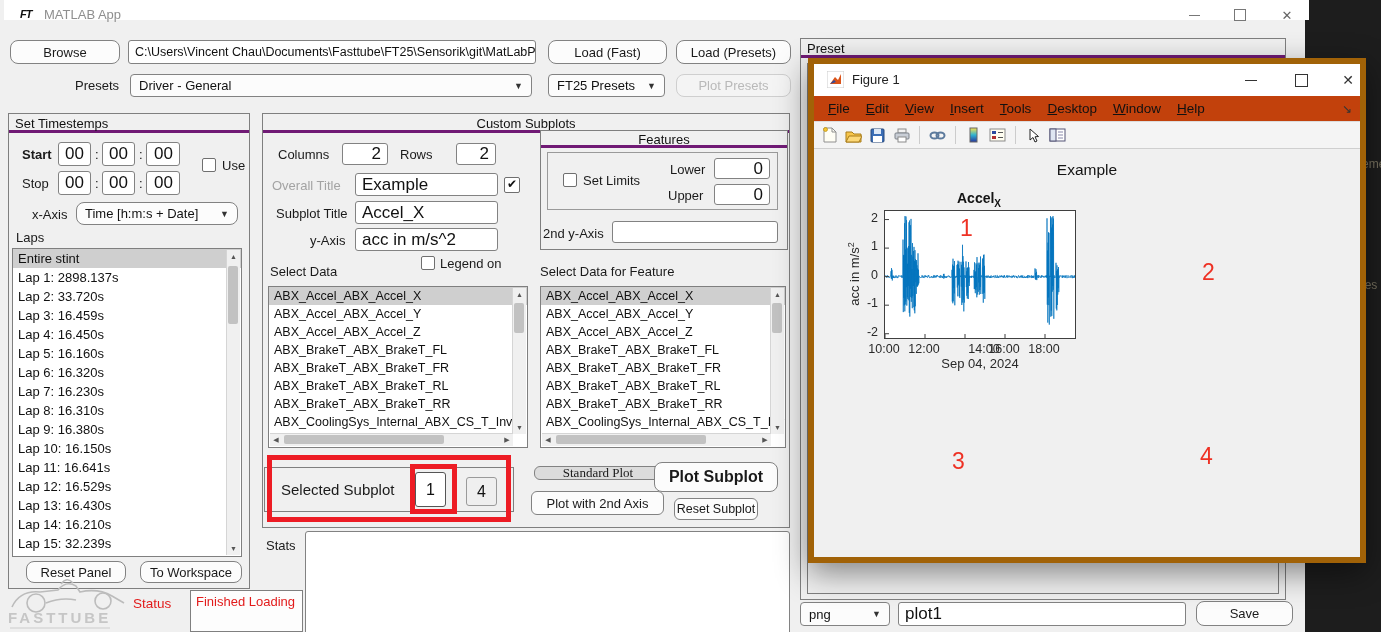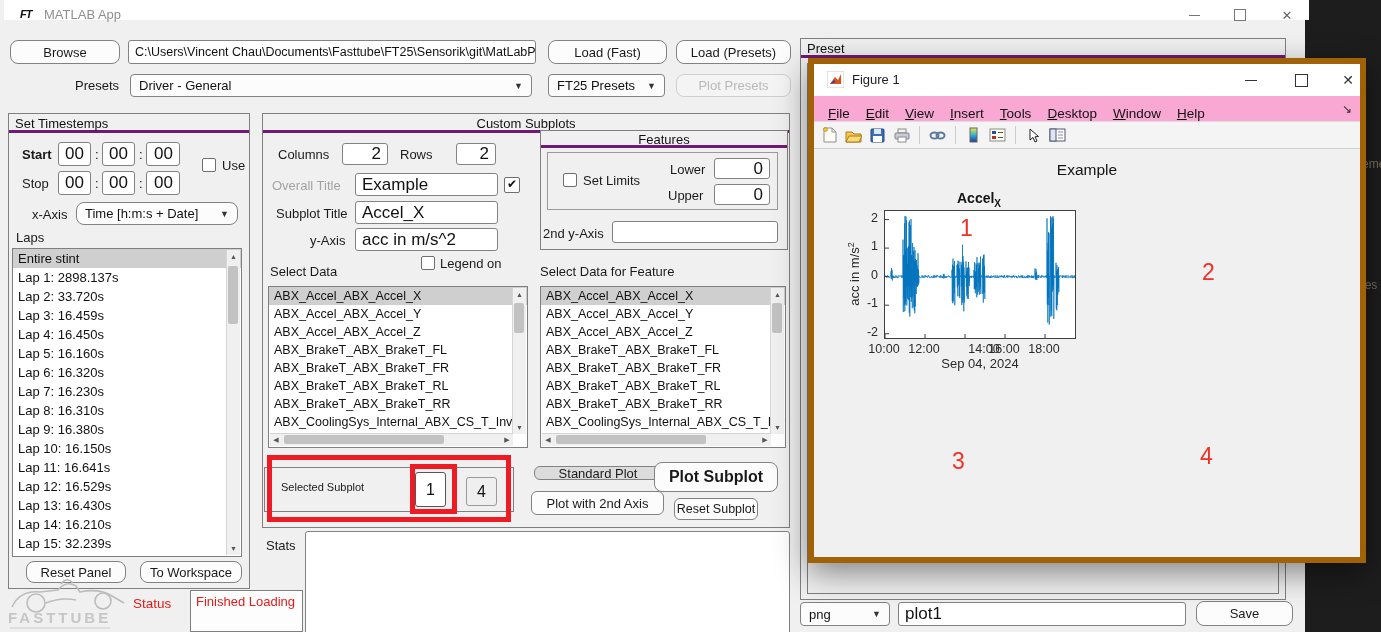--- a/index.html
+++ b/index.html
@@ -50,21 +50,21 @@
   .redbox{position:absolute;border:5px solid #ed1c24;box-sizing:border-box;pointer-events:none;}
   .rednum{position:absolute;color:#ee3124;font-size:23px;font-weight:400;}
   
   .figwin{position:absolute;left:808px;top:58px;width:558px;height:505px;background:#f0f0f0;
           border:6px solid #a16207;box-sizing:border-box;box-shadow:0 10px 30px rgba(0,0,0,.45);}
   .figtitle{position:absolute;left:0;top:0;right:0;height:32px;background:#fff;}
   .figtitle .ftext{position:absolute;left:38px;top:8px;font-size:13px;color:#222;}
   .fwinbtn{position:absolute;top:0;width:46px;height:32px;display:flex;align-items:center;justify-content:center;color:#333;font-size:14px;}
   .fwinbtn .sq{width:11px;height:11px;border:1px solid #333;display:inline-block;}
   .fwinbtn .mn{width:12px;height:0;border-top:1.5px solid #333;display:inline-block;}
-  .figmenu{position:absolute;left:0;top:32px;right:0;height:26px;background:#f9a8d4;border-bottom:1px solid #dcdcdc;display:flex;align-items:flex-end;padding-left:6px;box-sizing:border-box;}
+  .figmenu{position:absolute;left:0;top:32px;right:0;height:26px;background:#c2410c;border-bottom:1px solid #dcdcdc;display:flex;align-items:center;padding-left:6px;box-sizing:border-box;}
   .menu-item{font-size:13.5px;color:#111;padding:0 8px;}
   .dockarr{position:absolute;right:8px;top:38px;font-size:12px;color:#333;}
   .figtools{position:absolute;left:0;top:58px;right:0;height:27px;background:#f4f4f4;border-bottom:1px solid #cfcfcf;display:flex;align-items:center;padding-left:6px;gap:5px;box-sizing:border-box;}
   .tico{width:19px;height:19px;display:flex;align-items:center;justify-content:center;}
   .tsep{width:1px;height:18px;background:#cccccc;margin:0 3px;}
   .figcanvas{position:absolute;left:0;top:85px;right:0;bottom:0;background:#f0f0f0;}
   .overalltitle{position:absolute;left:0;top:12px;width:100%;text-align:center;font-size:15.5px;color:#141414;}
   .axes{position:absolute;left:70px;top:61px;width:190px;height:127px;background:#fff;border:1px solid #3f3f3f;box-sizing:content-box;}
   .axtitle{position:absolute;left:70px;top:41px;width:190px;text-align:center;font-size:14px;font-weight:bold;color:#141414;}
   .axtitle sub{font-size:10px;}
@@ -207,21 +207,21 @@
         <div class="list-item" style="font-size:12.5px;height:18px;line-height:18px;">ABX_Accel_ABX_Accel_Y</div>
         <div class="list-item" style="font-size:12.5px;height:18px;line-height:18px;">ABX_Accel_ABX_Accel_Z</div>
         <div class="list-item" style="font-size:12.5px;height:18px;line-height:18px;">ABX_BrakeT_ABX_BrakeT_FL</div>
         <div class="list-item" style="font-size:12.5px;height:18px;line-height:18px;">ABX_BrakeT_ABX_BrakeT_FR</div>
         <div class="list-item" style="font-size:12.5px;height:18px;line-height:18px;">ABX_BrakeT_ABX_BrakeT_RL</div>
         <div class="list-item" style="font-size:12.5px;height:18px;line-height:18px;">ABX_BrakeT_ABX_BrakeT_RR</div>
         <div class="list-item" style="font-size:12.5px;height:18px;line-height:18px;">ABX_CoolingSys_Internal_ABX_CS_T_InvL</div>
       </div>
 
     <div class="panel" style="left:264px;top:467px;width:250px;height:45px;"></div>
-    <div class="lbl" style="left:281px;top:481px;font-size:11px;">Selected Subplot</div>
+    <div class="lbl" style="left:281px;top:481px;font-size:15px;">Selected Subplot</div>
     <div class="field" style="left:415px;top:472px;width:31px;height:35px;justify-content:center;font-size:16px;border-color:#555;">1</div>
     <div class="lbl" style="left:452px;top:481px;color:#c0c0c0;font-size:15px;">/</div>
     <div class="field" style="left:466px;top:477px;width:31px;height:29px;justify-content:center;font-size:16px;background:#efefef;border-color:#9a9a9a;">4</div>
 
     <div class="redbox" style="left:267px;top:455px;width:244px;height:67px;"></div>
     <div class="redbox" style="left:410px;top:464px;width:47px;height:50px;"></div>
 
     <div class="lbl" style="left:266px;top:538px;">Stats</div>
     <div class="field" style="left:305px;top:531px;width:485px;height:110px;align-items:flex-start;"></div>
 
@@ -254,21 +254,21 @@
     <div class="list-item selected" style="font-size:12.5px;height:18px;line-height:18px;">ABX_Accel_ABX_Accel_X</div>
         <div class="list-item" style="font-size:12.5px;height:18px;line-height:18px;">ABX_Accel_ABX_Accel_Y</div>
         <div class="list-item" style="font-size:12.5px;height:18px;line-height:18px;">ABX_Accel_ABX_Accel_Z</div>
         <div class="list-item" style="font-size:12.5px;height:18px;line-height:18px;">ABX_BrakeT_ABX_BrakeT_FL</div>
         <div class="list-item" style="font-size:12.5px;height:18px;line-height:18px;">ABX_BrakeT_ABX_BrakeT_FR</div>
         <div class="list-item" style="font-size:12.5px;height:18px;line-height:18px;">ABX_BrakeT_ABX_BrakeT_RL</div>
         <div class="list-item" style="font-size:12.5px;height:18px;line-height:18px;">ABX_BrakeT_ABX_BrakeT_RR</div>
         <div class="list-item" style="font-size:12.5px;height:18px;line-height:18px;">ABX_CoolingSys_Internal_ABX_CS_T_InvL</div>
       </div>
 
-    <div class="btn small pressed" style="left:534px;top:466px;width:128px;height:14px;">Standard Plot</div>
+    <div class="btn small pressed" style="left:534px;top:466px;width:128px;height:14px;font-family:Liberation Serif, serif;">Standard Plot</div>
     <div class="btn small" style="left:531px;top:491px;width:133px;height:24px;">Plot with 2nd Axis</div>
     <div class="btn" style="left:654px;top:462px;width:124px;height:30px;font-weight:bold;font-size:16px;">Plot Subplot</div>
     <div class="btn small" style="left:674px;top:498px;width:84px;height:22px;font-size:12.5px;">Reset Subplot</div>
 
     <div class="panel" style="left:800px;top:38px;width:486px;height:562px;">
       <div class="ptitle">Preset</div>
       <div class="abs" style="left:6px;top:24px;width:472px;height:531px;border:1px solid #7f7f7f;box-sizing:border-box;"></div>
     </div>
 
     <div class="drop" style="left:800px;top:602px;width:90px;height:24px;">

